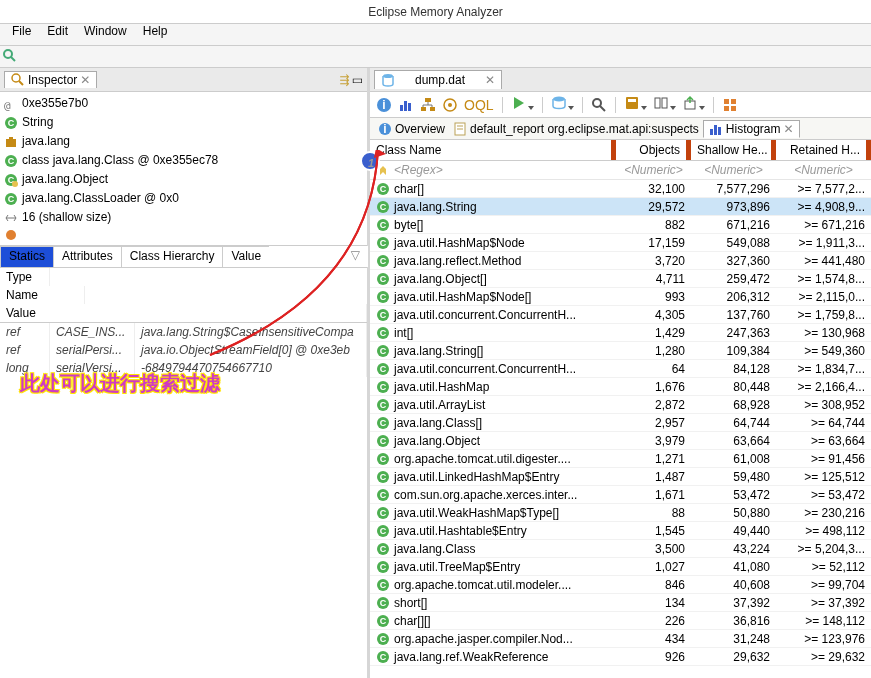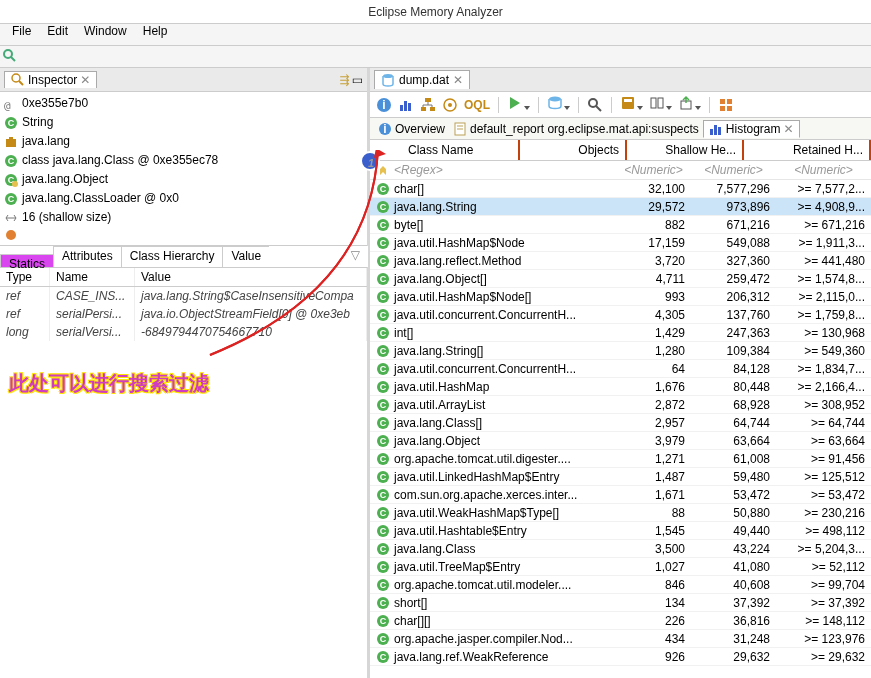--- a/index.html
+++ b/index.html
@@ -18,44 +18,44 @@
 
 .panel-tab { height: 24px; background: #eaeaea; border-bottom: 1px solid #ccc; display: flex; align-items: center; padding: 0 4px; position: relative; }
 .panel-tab .tab { background: #fff; border: 1px solid #aaa; border-bottom: none; padding: 1px 6px; display: flex; align-items: center; gap: 3px; }
 .panel-tab .tools { position: absolute; right: 4px; display: flex; gap: 2px; }
 
 .inspector-body { flex: 0 0 auto; padding: 2px 4px; border-bottom: 1px solid #ccc; }
 .inspector-body .row { display: flex; align-items: center; gap: 4px; padding: 1px 0; line-height: 17px; }
 
 .subtabs { height: 22px; border-bottom: 1px solid #ccc; display: flex; }
 .subtabs span { border: 1px solid #ccc; border-bottom: none; padding: 2px 8px; background: #fff; margin-right: -1px; }
-.subtabs span.first { background: #d946ef; margin-top: 8px; }
+.subtabs span.first { background: #1d4ed8; }
 
 .prop-table { flex: 1; }
 .prop-head, .prop-row { display: flex; }
-.prop-head { background: #fff; border-bottom: 1px solid #ccc; font-weight: normal; }
+.prop-head { background: #fff; border-bottom: 1px solid #ccc; font-weight: normal; flex-direction: column; }
 .prop-head > div, .prop-row > div { padding: 2px 6px; border-right: 1px solid #eee; overflow: hidden; white-space: nowrap; }
 .c-type { width: 50px; } .c-name { width: 85px; } .c-val { flex: 1; }
 .prop-row { font-style: italic; color: #444; }
 
-.annot { position: absolute; left: 9px; top: 370px; font-size: 20px; font-weight: bold; color: #cf3bc1; text-shadow: -1px -1px 0 #ffe400, 1px -1px 0 #ffe400, -1px 1px 0 #ffe400, 1px 1px 0 #ffe400; pointer-events: none; }
+.annot { position: absolute; left: 20px; top: 370px; font-size: 20px; font-weight: bold; color: #cf3bc1; text-shadow: -1px -1px 0 #ffe400, 1px -1px 0 #ffe400, -1px 1px 0 #ffe400, 1px 1px 0 #ffe400; pointer-events: none; }
 
 .editor-tab { height: 24px; background: #eaeaea; display: flex; align-items: center; padding: 0 4px; border-bottom: 1px solid #ccc; }
-.editor-tab .tab { background: #fff; border: 1px solid #aaa; border-bottom: none; padding: 2px 6px; display: flex; gap: 4px; align-items: center; }
+.editor-tab .tab { background: #fff; border: 1px solid #aaa; border-bottom: none; padding: 2px 6px; display: flex; gap: 20px; align-items: center; }
 
 .toolbar { height: 26px; border-bottom: 1px solid #ccc; display: flex; align-items: center; padding: 0 6px; gap: 6px; }
 .tb-icon { width: 16px; height: 16px; }
 .tb-sep { width: 1px; height: 16px; background: #ccc; margin: 0 2px; }
 
 .subnavbar { height: 22px; border-bottom: 1px solid #ccc; background: #f7f7f4; display: flex; align-items: center; padding: 0 4px; font-size: 11px; }
 .subnavbar .crumb { display: flex; align-items: center; gap: 3px; padding: 0 4px; }
 .subnavbar .active-tab { background: #fff; border: 1px solid #aaa; border-bottom: 1px solid #fff; padding: 1px 5px; margin-bottom: -1px; display: flex; gap: 3px; align-items: center; }
 
 .hist-head { display: flex; border-bottom: 1px solid #ccc; background: #fff; }
-.hist-head > div { padding: 3px 6px; border-right: 2px solid #c2410c; overflow: hidden; white-space: nowrap; margin-left: 32px; }
+.hist-head > div { padding: 3px 6px; border-right: 5px solid #c2410c; overflow: hidden; white-space: nowrap; }
 .col-cn { flex: 1; } .col-ob { width: 75px; text-align: right; } .col-sh { width: 85px; text-align: right; } .col-rh { width: 95px; text-align: right; }
 
 .filter-row { display: flex; border-bottom: 1px solid #e6e6e6; position: relative; }
 .filter-row > div { padding: 2px 6px; overflow: hidden; white-space: nowrap; font-style: italic; color: #999; }
 .filter-row .col-ob, .filter-row .col-sh, .filter-row .col-rh { text-align: center; }
 
 .hist-body { flex: 1; overflow: auto; }
 .hist-row { display: flex; border-bottom: 1px solid #f1f1f1; align-items: center; }
 .hist-row.sel { background: #cce4f7; }
 .hist-row > div { padding: 1.5px 6px; overflow: hidden; white-space: nowrap; text-overflow: ellipsis; }
@@ -220,21 +220,21 @@
           <rect x="10" y="10" width="5" height="4" fill="#c58a15"></rect>
           <line x1="8" y1="5" x2="8" y2="8" stroke="#777"></line>
           <line x1="3" y1="10" x2="3" y2="8" stroke="#777"></line>
           <line x1="12" y1="10" x2="12" y2="8" stroke="#777"></line>
           <line x1="3" y1="8" x2="12" y2="8" stroke="#777"></line>
         </svg>
       <svg class="tb-icon" viewBox="0 0 16 16">
           <circle cx="8" cy="8" r="6" fill="none" stroke="#c58a15" stroke-width="1.5"></circle>
           <circle cx="8" cy="8" r="2" fill="#c58a15"></circle>
         </svg>
-      <span style="font-size:12px;font-weight:bold;color:#c58a15">OQL</span>
+      <span style="font-size:14px;font-weight:normal;color:#c58a15">OQL</span>
       <div class="tb-sep"></div>
       <span style="position:relative"><svg class="tb-icon" viewBox="0 0 16 16">
             <polygon points="3,2 13,8 3,14" fill="#4caf50"></polygon>
           </svg><span class="dd"></span></span>
       <div class="tb-sep"></div>
       <span><svg class="tb-icon" viewBox="0 0 16 16">
             <ellipse cx="8" cy="4" rx="6" ry="2.5" fill="#6db4e8"></ellipse>
             <path d="M2 4v7c0 1.4 2.7 2.5 6 2.5s6-1.1 6-2.5V4" fill="none" stroke="#6db4e8" stroke-width="1.5"></path>
           </svg><span class="dd"></span></span>
       <div class="tb-sep"></div>

